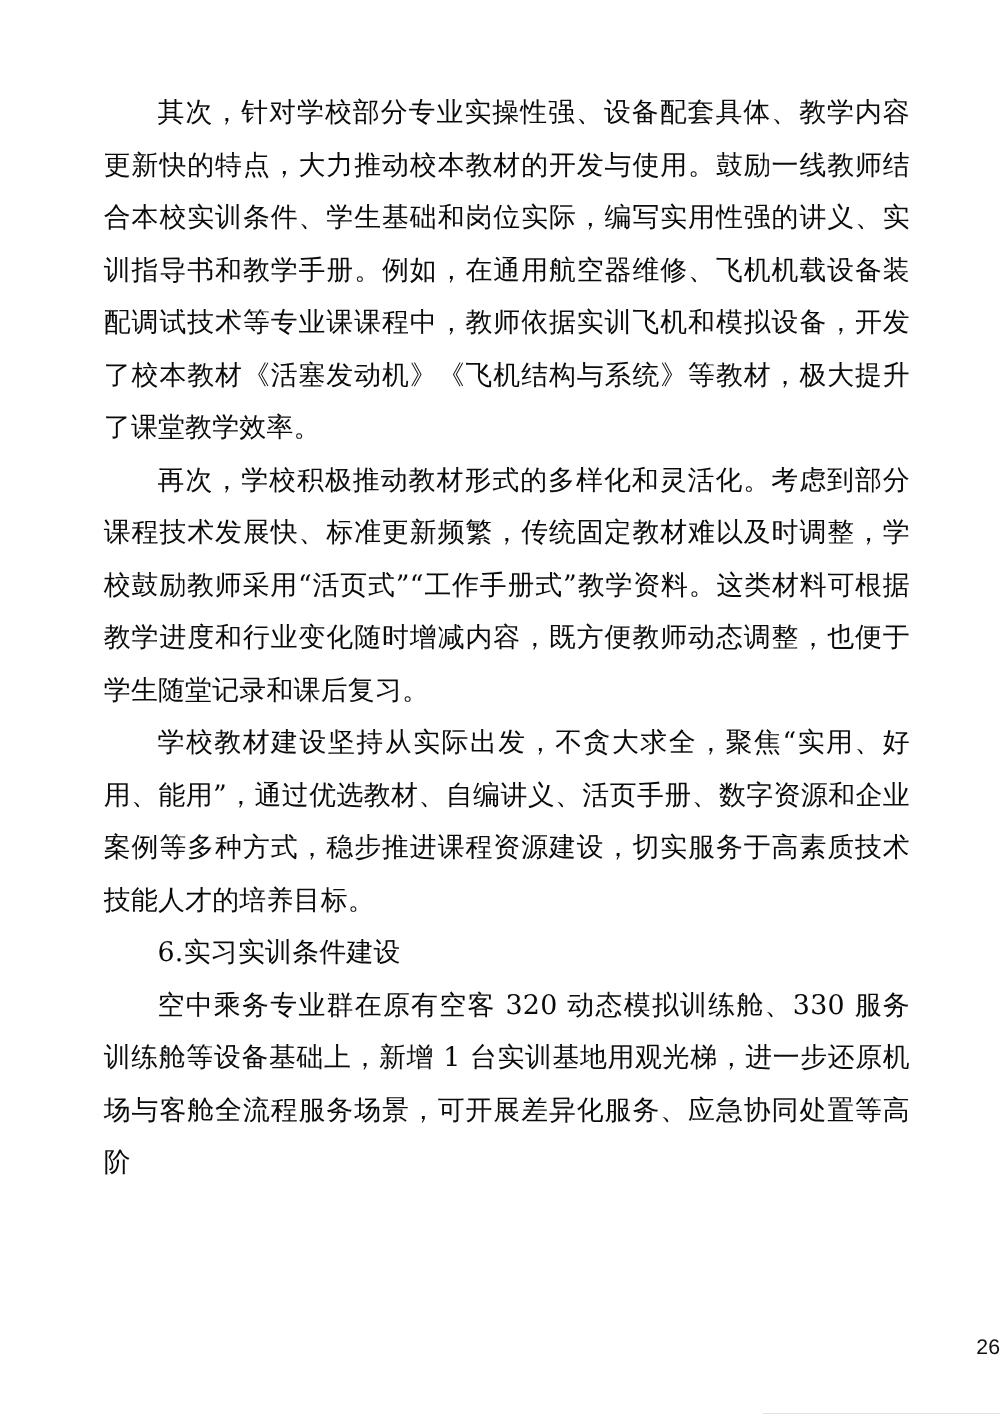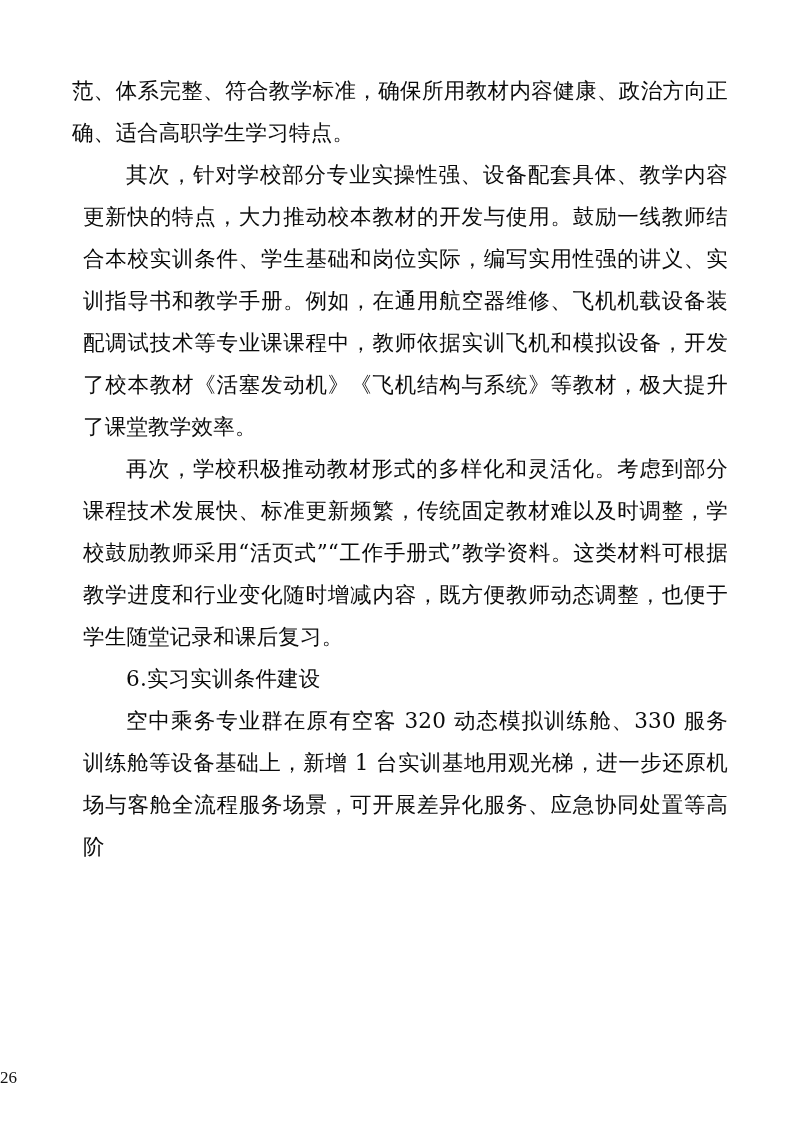--- a/index.html
+++ b/index.html
@@ -36,31 +36,31 @@
   }
   p.indent {
     text-indent: 2em;
     margin-left: 11px;
   }
   .page-number {
     position: absolute;
     left: 0;
     right: 0;
     top: 1068px;
-    text-align: left;
+    text-align: right;
     font-size: 17px;
     color: #111;
-    font-family: Liberation Serif, serif;
+    font-family: Liberation Sans, sans-serif;
   }
 </style>
 </head>
 <body>
 
 <div class="page">
   <div class="content">
-    <p class="para">范、体系完整、符合教学标准，确保所用教材内容健康、政治方向正确、适合高职学生学习特点。</p>
     <p class="para indent">其次，针对学校部分专业实操性强、设备配套具体、教学内容更新快的特点，大力推动校本教材的开发与使用。鼓励一线教师结合本校实训条件、学生基础和岗位实际，编写实用性强的讲义、实训指导书和教学手册。例如，在通用航空器维修、飞机机载设备装配调试技术等专业课课程中，教师依据实训飞机和模拟设备，开发了校本教材《活塞发动机》《飞机结构与系统》等教材，极大提升了课堂教学效率。</p>
     <p class="para indent">再次，学校积极推动教材形式的多样化和灵活化。考虑到部分课程技术发展快、标准更新频繁，传统固定教材难以及时调整，学校鼓励教师采用“活页式”“工作手册式”教学资料。这类材料可根据教学进度和行业变化随时增减内容，既方便教师动态调整，也便于学生随堂记录和课后复习。</p>
+    <p class="para indent">学校教材建设坚持从实际出发，不贪大求全，聚焦“实用、好用、能用”，通过优选教材、自编讲义、活页手册、数字资源和企业案例等多种方式，稳步推进课程资源建设，切实服务于高素质技术技能人才的培养目标。</p>
     <p class="para indent">6.实习实训条件建设</p>
     <p class="para indent">空中乘务专业群在原有空客 320 动态模拟训练舱、330 服务训练舱等设备基础上，新增 1 台实训基地用观光梯，进一步还原机场与客舱全流程服务场景，可开展差异化服务、应急协同处置等高阶</p>
   </div>
   <div class="page-number">26</div>
 </div>
 
 </body></html>

